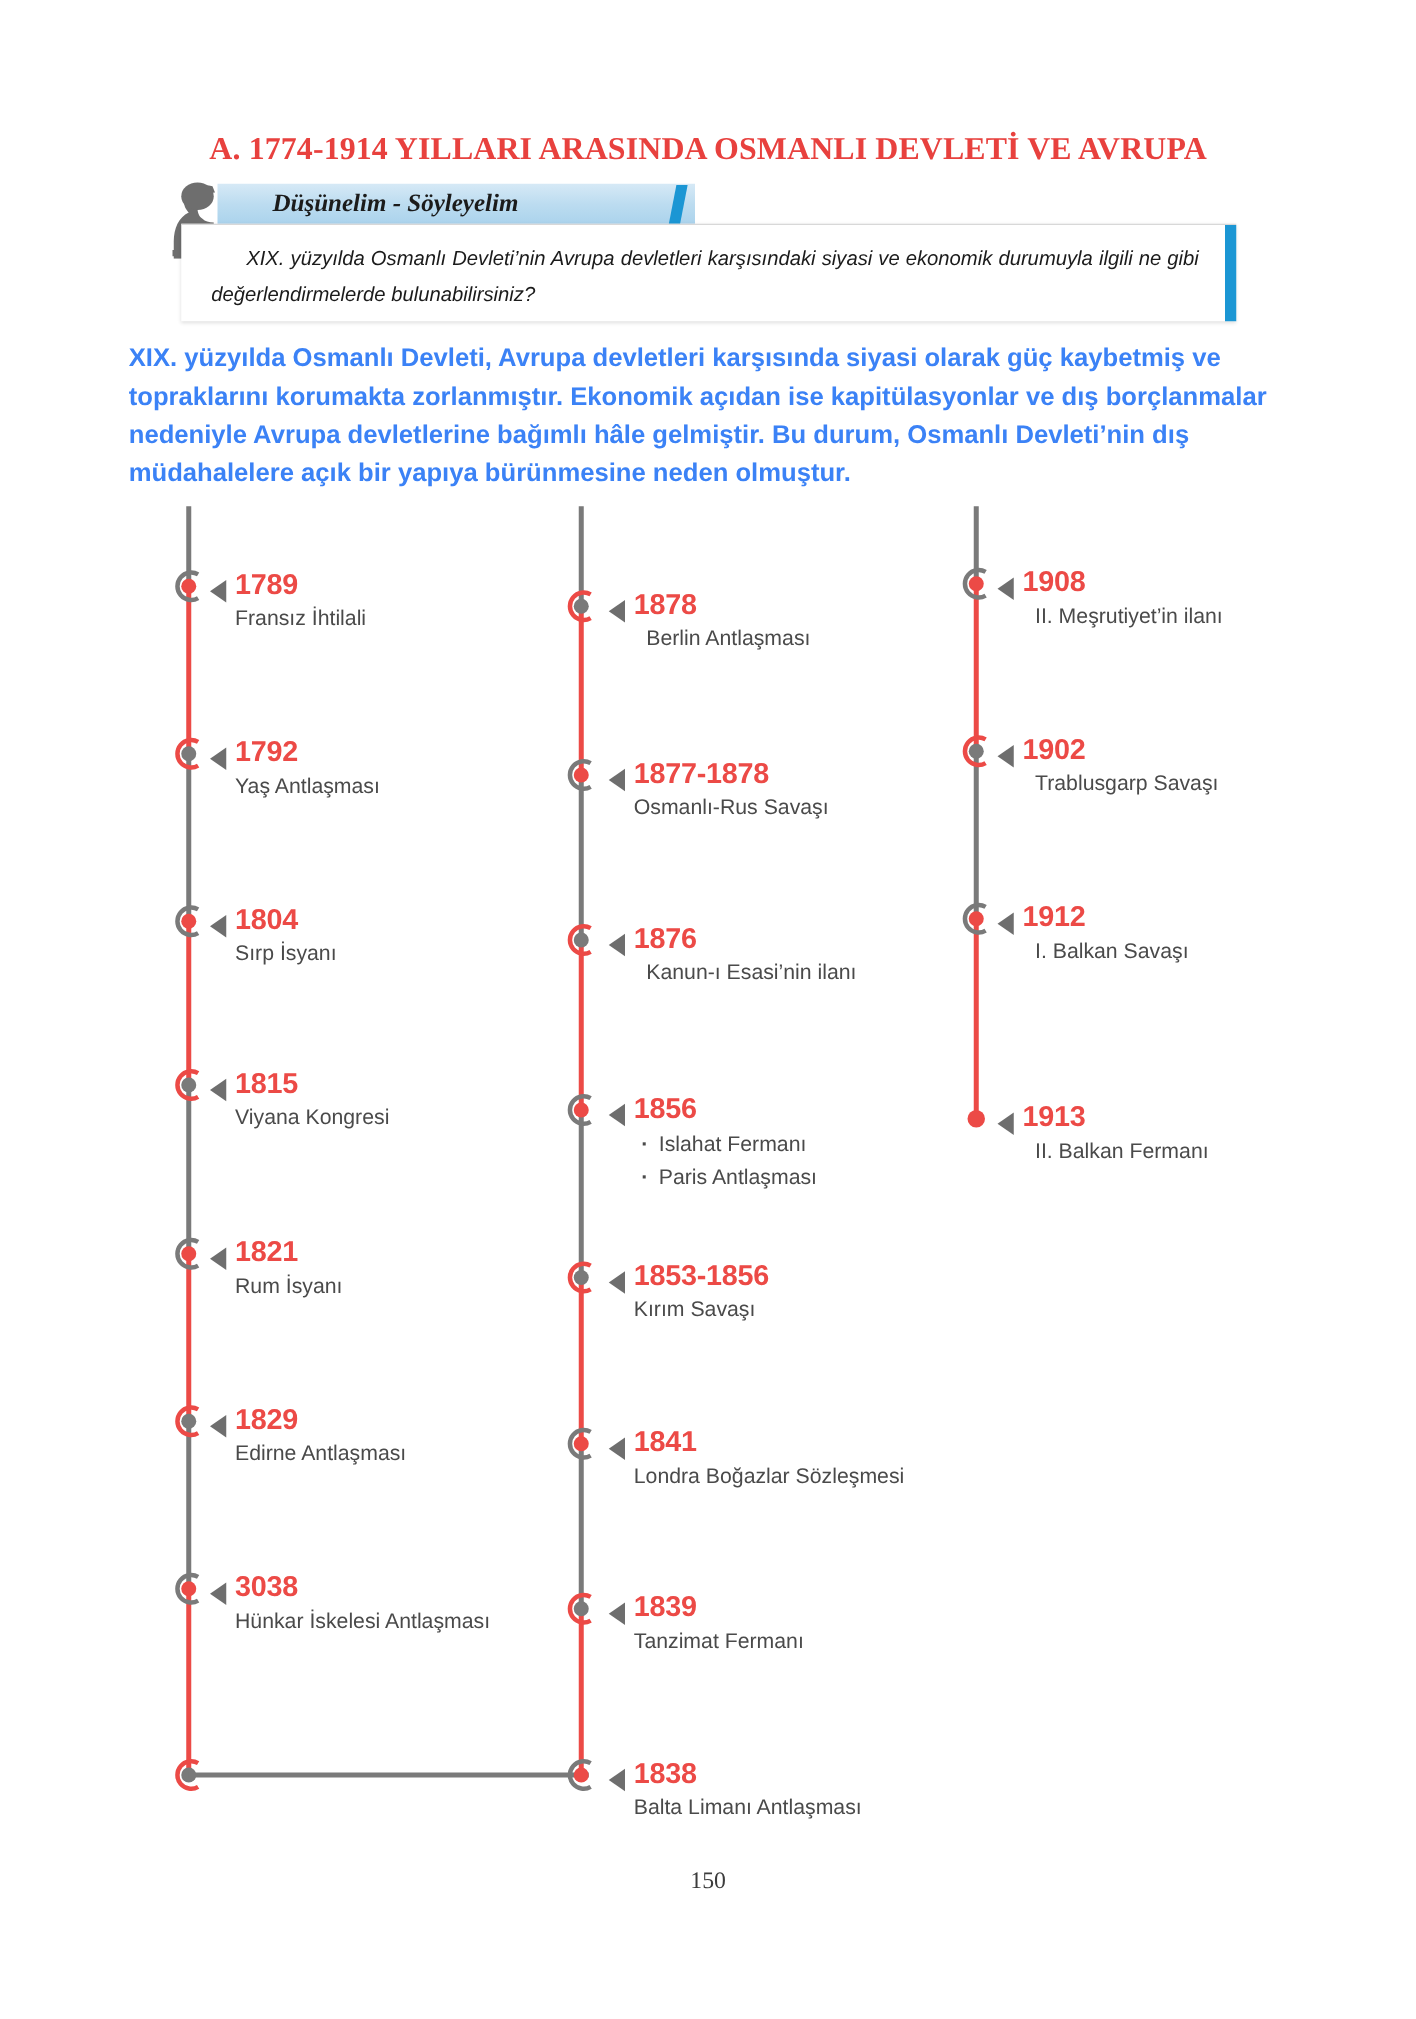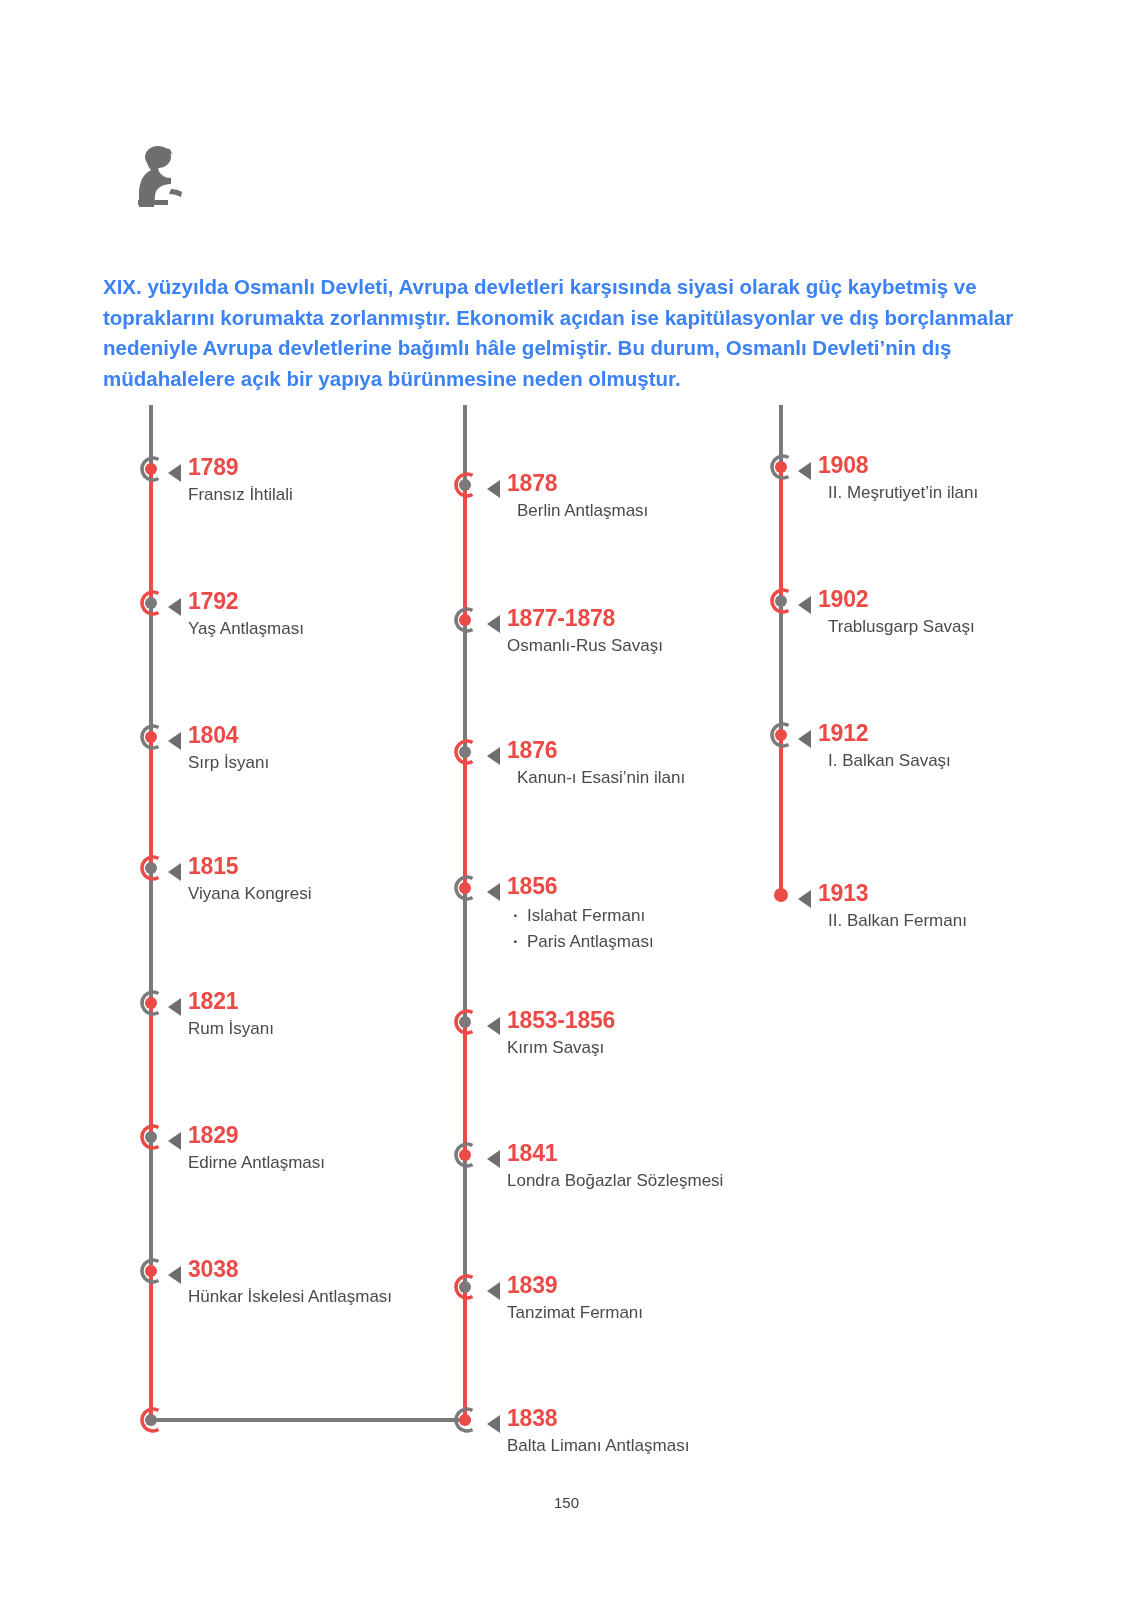--- a/index.html
+++ b/index.html
@@ -228,41 +228,50 @@
     font-weight: bold;
   }
 
   
   .page-number {
     position: absolute;
     left: 0;
     top: 1494px;
     width: 1133px;
     text-align: center;
-    font-family: Liberation Sans, sans-serif;
-    font-size: 15px;
+    font-family: Liberation Serif, serif;
+    font-size: 19px;
     color: #3c3c3c;
   }
 </style>
 </head>
 <body>
 
 <div id="page">
 
+  <div class="page-title">A. 1774-1914 YILLARI ARASINDA OSMANLI DEVLETİ VE AVRUPA</div>
 
   <div class="think-block">
 
     <svg class="think-figure" viewBox="0 0 58 62">
       <path fill="#6e6e6e" d="M24 3C16 3 11 8 11 15c0 5 2 8 4 10-4 2-7 5-9 9-2 4-3 9-3 14v14h15l1-11c0-4 2-7 5-9 3-2 7-3 11-3l0-6c-4 0-7-1-9-3-3-2-4-5-4-9 0-4 2-7 5-9 3-2 6-3 9-3l-2-5C30 3 27 3 24 3z"></path>
       <path fill="#6e6e6e" d="M2 55h30v5H2z"></path>
       <ellipse cx="22" cy="12" rx="13" ry="11" fill="#6e6e6e"></ellipse>
       <path fill="#6e6e6e" d="M35 44c4 0 8 1 11 3l-1 5c-4-2-8-3-12-3z"></path>
     </svg>
 
-
+    <div class="think-badge">
+      <span class="think-badge-label">Düşünelim - Söyleyelim</span>
+      <span class="think-badge-accent"></span>
+    </div>
+
+    <div class="question-box">
+      <div class="question-text">XIX. yüzyılda Osmanlı Devleti’nin Avrupa devletleri karşısındaki siyasi ve ekonomik durumuyla ilgili ne gibi değerlendirmelerde bulunabilirsiniz?</div>
+      <div class="question-accent"></div>
+    </div>
   </div>
 
   <div class="answer">XIX. yüzyılda Osmanlı Devleti, Avrupa devletleri karşısında siyasi olarak güç kaybetmiş ve topraklarını korumakta zorlanmıştır. Ekonomik açıdan ise kapitülasyonlar ve dış borçlanmalar nedeniyle Avrupa devletlerine bağımlı hâle gelmiştir. Bu durum, Osmanlı Devleti’nin dış müdahalelere açık bir yapıya bürünmesine neden olmuştur.</div>
 
   <div id="timeline">
 
     <div class="axis-seg gray" style="left:149px; top:395px; height:64px;"></div>
     <div class="axis-seg red" style="left:149px; top:459px; height:134px;"></div>
     <div class="axis-seg gray" style="left:149px; top:593px; height:134px;"></div>
     <div class="axis-seg red" style="left:149px; top:727px; height:131px;"></div>

